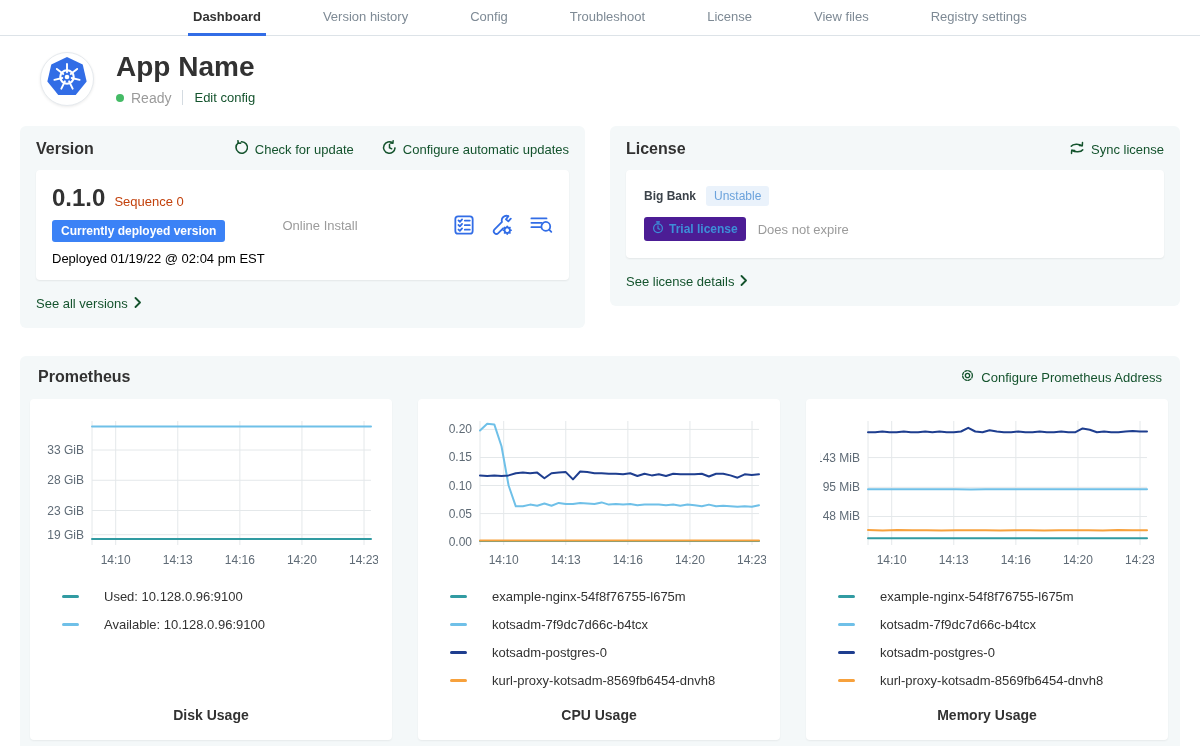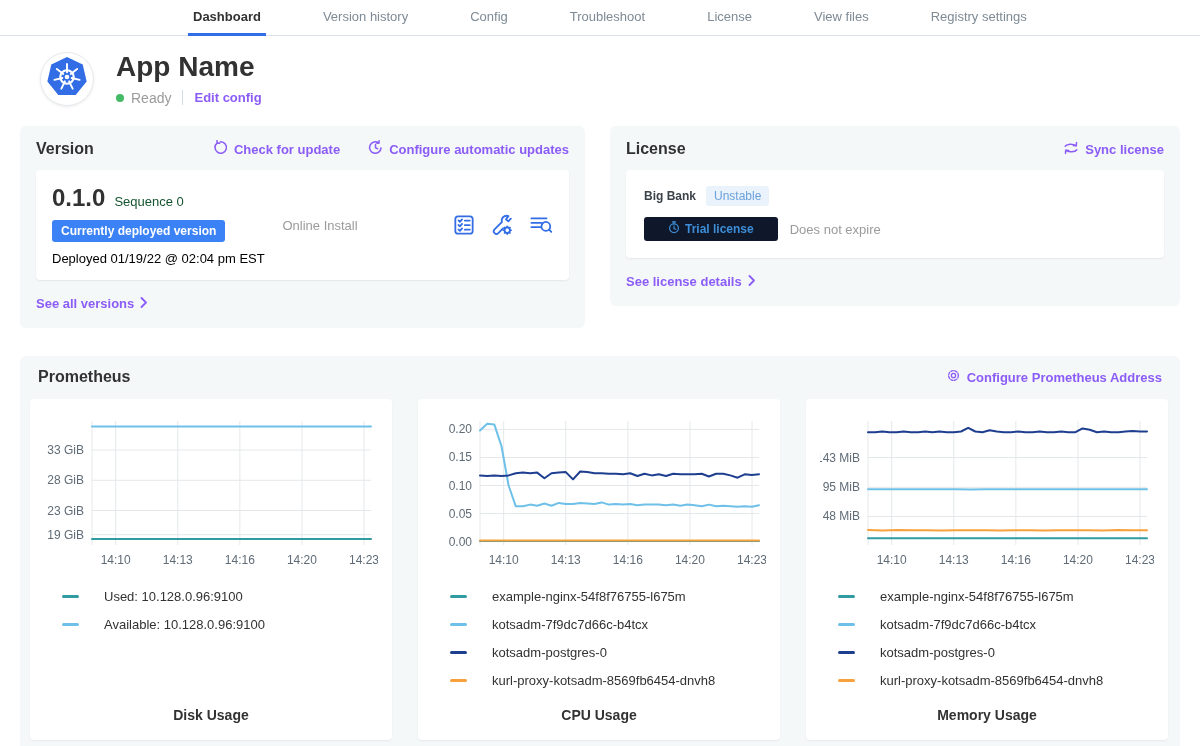--- a/index.html
+++ b/index.html
@@ -25,57 +25,57 @@
   .logo-circle {
     width:54px; height:54px; border-radius:50%; background:#fff;
     border:1px solid #e6eaee; box-shadow:0 1px 3px rgba(0,0,0,.08);
     display:flex; align-items:center; justify-content:center;
   }
   .app-title { font-size:28px; font-weight:bold; margin:0; line-height:1.1; }
   .status-row { display:flex; align-items:center; margin-top:7px; }
   .status-dot { width:8px; height:8px; border-radius:50%; background:#44bb66; margin-right:7px; }
   .status-text { font-size:14px; color:#9b9b9b; }
   .vdivider { width:1px; height:15px; background:#d4dbe1; margin:0 11px; }
-  .link { color:#8b5cf6; font-weight:bold; font-size:13px; cursor:pointer; display:inline-flex; align-items:center; gap:6px; text-decoration:none; }
+  .link { color:#14532d; font-weight:normal; font-size:13px; cursor:pointer; display:inline-flex; align-items:center; gap:6px; text-decoration:none; }
   
   .cards-row { display:grid; grid-template-columns:565px 570px; gap:25px; padding:0 20px; margin-top:10px; }
   .card { background:#f4f8f9; border-radius:6px; padding:14px 16px 16px; }
   .card-head { display:flex; align-items:center; justify-content:space-between; }
   .card-title { font-size:16px; font-weight:bold; margin:0; }
   .head-links { display:flex; gap:28px; }
   .inner-card {
     background:#fff; border-radius:4px; margin-top:12px;
     box-shadow:0 1px 2px rgba(0,0,0,.07); padding:14px 16px;
   }
   
   .version-flex { display:flex; align-items:center; }
   .version-left { flex:0 0 46%; }
   .version-line { display:flex; align-items:baseline; }
   .version-number { font-size:24px; font-weight:bold; }
-  .sequence { font-size:13px; color:#14532d; margin-left:9px; }
+  .sequence { font-size:13px; color:#c2410c; margin-left:9px; }
   .deployed-badge {
     display:inline-block; background:#3b82f6; color:#fff; font-size:12px; font-weight:bold;
     padding:4px 9px; border-radius:3px; margin:8px 0 9px;
   }
   .muted { font-size:13px; color:#000000; }
   .version-mid { flex:1; font-size:13px; color:#9b9b9b; }
   .version-icons { display:flex; gap:16px; color:#326de6; align-items:center; }
   .vicon { cursor:pointer; display:flex; }
   .see-link-row { margin-top:14px; }
   
   .license-row1 { display:flex; align-items:center; }
   .customer-name { font-size:12px; font-weight:bold; color:#3c434a; }
   .channel-badge {
     margin-left:10px; background:#eaf2fb; color:#6ba2dc; font-size:12px;
     padding:3px 8px; border-radius:3px;
   }
   .license-row2 { display:flex; align-items:center; margin-top:11px; }
   .trial-badge {
-    background:#0f172a; color:#3d8ed8; font-size:12px; font-weight:bold;
-    padding:4px 24px; border-radius:3px; display:inline-flex; align-items:center; gap:5px;
+    background:#4c1d95; color:#3d8ed8; font-size:12px; font-weight:bold;
+    padding:4px 8px; border-radius:3px; display:inline-flex; align-items:center; gap:5px;
   }
   .expiry { font-size:13px; color:#9b9b9b; margin-left:12px; }
   
   .monitoring { margin:28px 20px 0; background:#f4f8f9; border-radius:6px; padding:12px 10px 13px; }
   .mon-head { display:flex; align-items:center; justify-content:space-between; padding:0 8px; }
   .charts { display:flex; gap:26px; margin-top:13px; }
   .chart-card {
     width:362px; height:341px; background:#fff; border-radius:4px;
     box-shadow:0 1px 2px rgba(0,0,0,.06); padding:12px 14px 0;
     display:flex; flex-direction:column;

